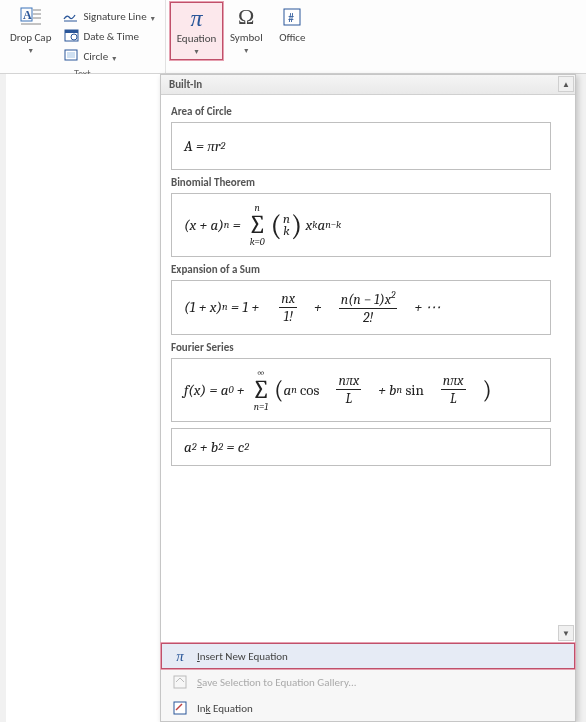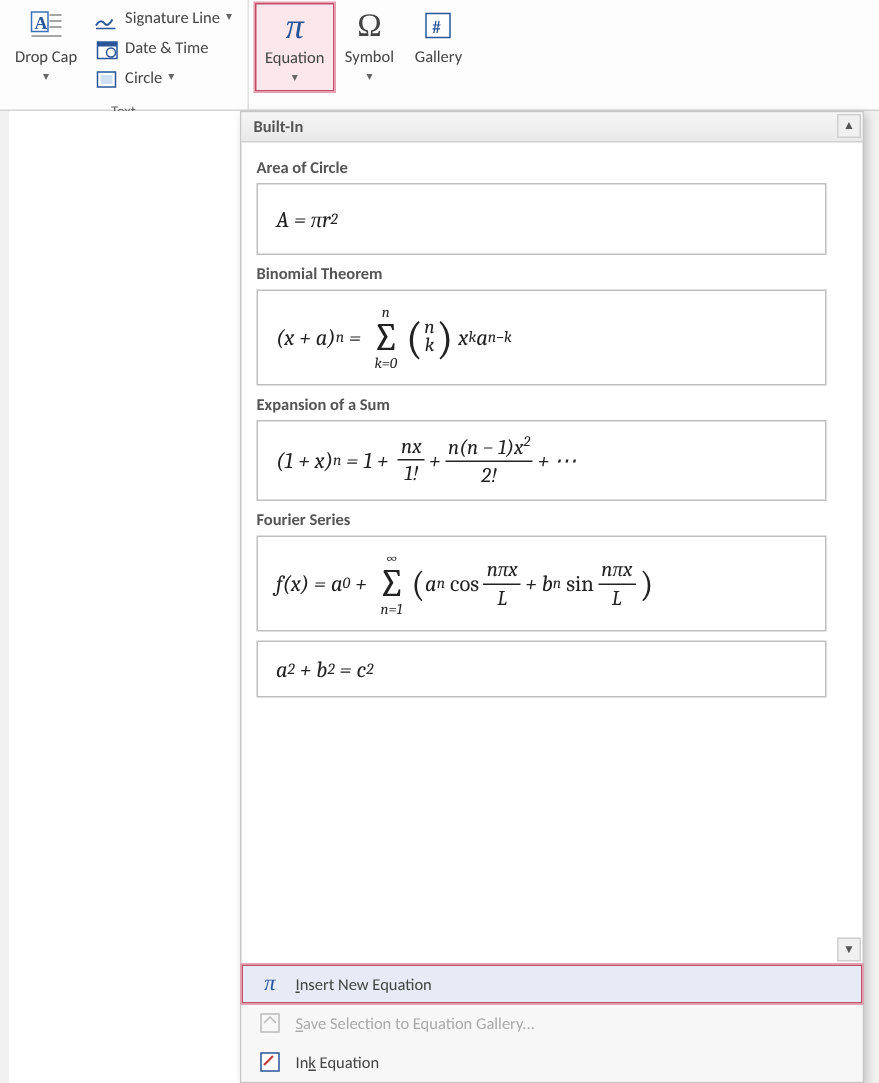--- a/index.html
+++ b/index.html
@@ -6,35 +6,35 @@
 body{font-family:"Segoe UI","Calibri",sans-serif;font-size:11px;color:#444;background:#fff;width:586px;height:722px;overflow:hidden;position:relative}
 .ribbon{height:74px;border-bottom:1px solid #d4d4d4;display:flex;background:#fdfdfd}
 .group{display:flex;flex-direction:column;padding:2px 4px;border-right:1px solid #e1e1e1;height:100%}
 .group-content{display:flex;flex:1}
 .group-label{text-align:center;color:#666;font-size:10px;padding:1px 0}
 .big-btn{display:flex;flex-direction:column;align-items:center;justify-content:flex-start;padding:2px 6px;cursor:pointer;min-width:46px}
 .big-btn .icon{height:26px;display:flex;align-items:center;justify-content:center;margin-bottom:2px}
 .big-btn .lbl{text-align:center;line-height:12px;color:#444}
 .drop-arrow{font-size:8px;color:#666;margin-top:1px}
 .stack{display:flex;flex-direction:column;justify-content:flex-start;padding:2px 2px}
-.stack-item{display:flex;align-items:flex-start;padding:1px 4px;height:20px;cursor:pointer;color:#444}
+.stack-item{display:flex;align-items:flex-end;padding:1px 4px;height:20px;cursor:pointer;color:#444}
 .stack-item .sicon{width:16px;height:16px;margin-right:4px;display:flex;align-items:center;justify-content:center}
 #equation-btn{background:#fce8ec;outline:1px solid #e6a0b0;border:1px solid #c0506a}
 .doc-area{background:#f1f1f1;height:648px;display:flex}
 .doc{background:#fff;margin-left:6px;width:158px;height:100%;border-right:1px solid #ddd}
 .dropdown{position:absolute;left:160px;top:74px;width:416px;height:648px;background:#fff;border:1px solid #c6c6c6;box-shadow:2px 2px 6px rgba(0,0,0,.2);display:flex;flex-direction:column}
 .dd-header{background:linear-gradient(#f5f5f5,#e9e9e9);border-bottom:1px solid #d0d0d0;padding:3px 8px;color:#555;font-weight:600;font-size:11px;position:relative}
 .dd-body{flex:1;overflow:hidden;position:relative;padding:4px 20px 4px 6px}
 .scroll-up,.scroll-down{position:absolute;right:1px;width:16px;height:16px;background:#f0f0f0;border:1px solid #cfcfcf;display:flex;align-items:center;justify-content:center;font-size:8px;color:#555;cursor:pointer}
 .scroll-up{top:1px}.scroll-down{bottom:1px}
 .eq-title{font-weight:600;color:#555;font-size:11px;margin:6px 4px 4px}
 .eq-box{border:1px solid #bfbfbf;background:#fff;padding:8px 12px;margin:0 4px 6px;min-height:48px;font-family:"Cambria Math","Cambria",serif;font-size:15px;font-style:italic;color:#222;display:flex;align-items:center;cursor:pointer}
 sup{font-size:.7em;vertical-align:super}
 sub{font-size:.7em;vertical-align:sub}
-.frac{display:inline-flex;flex-direction:column;align-items:center;vertical-align:middle;font-size:14px;margin:0 3px}
+.frac{display:inline-flex;flex-direction:column;align-items:center;vertical-align:middle;font-size:14px;margin:0 17px}
 .frac .num{border-bottom:1px solid #222;padding:0 2px}
 .frac .den{padding:0 2px}
 .sum{display:inline-flex;flex-direction:column;align-items:center;vertical-align:middle;margin:0 4px;font-style:normal}
 .sum .top,.sum .bot{font-size:10px;font-style:italic}
 .sum .sig{font-size:26px;line-height:22px}
 .binom{display:inline-flex;flex-direction:column;align-items:center;vertical-align:middle;font-size:13px;line-height:12px;margin:0 1px}
 .bigparen{font-size:30px;font-style:normal;vertical-align:middle}
 .medparen{font-size:24px;font-style:normal;vertical-align:middle}
 .dd-footer{border-top:1px solid #d0d0d0;background:#f7f7f7}
 .footer-item{display:flex;align-items:center;padding:5px 10px;cursor:pointer;color:#444;position:relative}
@@ -113,21 +113,21 @@
           </div>
         <div class="lbl"><span>Symbol</span><br><span class="drop-arrow">▾</span></div>
       </div>
       <div class="big-btn">
         <div class="icon">
             <svg width="20" height="20">
               <rect x="2" y="2" width="16" height="16" fill="#fff" stroke="#2a5699"></rect>
               <text x="6" y="15" font-size="12" fill="#2a5699">#</text>
             </svg>
           </div>
-        <div class="lbl">Gallery</div>
+        <div class="lbl">Office</div>
       </div>
     </div>
     <div class="group-label">&nbsp;</div>
   </div>
 </div>
 
 <div class="doc-area">
   <div class="doc"></div>
 </div>
 

